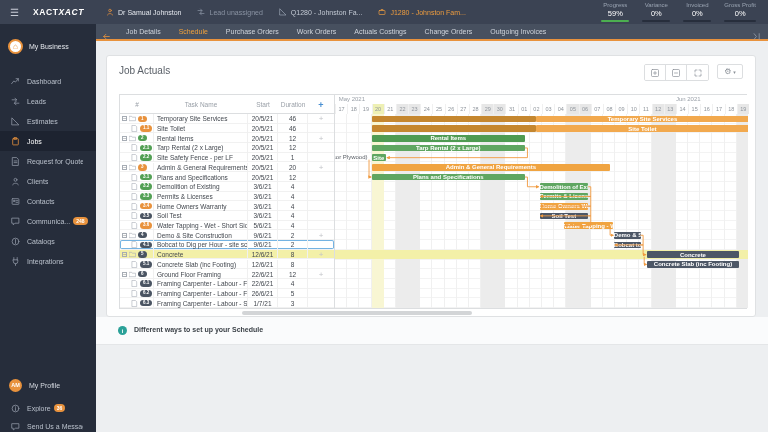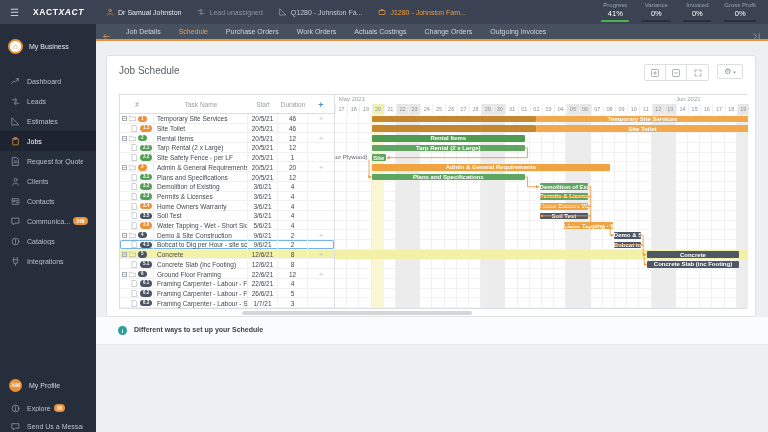--- a/index.html
+++ b/index.html
@@ -132,21 +132,21 @@
     <div id="tb-job" class="tb-group">
         <span class="ic"><svg class="" viewBox="0 0 16 16" fill="none" stroke="currentColor" stroke-width="1.4" stroke-linecap="round" stroke-linejoin="round">
             <rect x="2" y="5" width="12" height="8" rx="1"></rect>
             <path d="M6 5V3h4v2"></path>
           </svg></span>
         <span>J1280 - Johnston Fam...</span>
       </div>
     <div id="stats">
         <div class="stat">
           <div class="sl">Progress</div>
-          <div class="sv">41%</div>
+          <div class="sv">59%</div>
           <div class="su green"></div>
         </div>
         <div class="stat">
           <div class="sl">Variance</div>
           <div class="sv">0%</div>
           <div class="su dark"></div>
         </div>
         <div class="stat">
           <div class="sl">Invoiced</div>
           <div class="sv">0%</div>
@@ -268,21 +268,21 @@
       </div>
       <div class="side-item" style="top: 392px;">
         <svg class="" viewBox="0 0 16 16" fill="none" stroke="currentColor" stroke-width="1.4" stroke-linecap="round" stroke-linejoin="round">
           <path d="M2 3h12v8H8l-4 3v-3H2z"></path>
         </svg>
         <span class="lbl">Send Us a Message</span>
       </div>
     </div>
 
   <div id="panel" class="abs">
-    <div id="panel-title" class="abs">Job Schedule</div>
+    <div id="panel-title" class="abs">Job Actuals</div>
     <div id="gantt-btns" class="abs">
         <div class="gbtn">
           <svg class="" viewBox="0 0 16 16" fill="none" stroke="currentColor" stroke-width="1.4" stroke-linecap="round" stroke-linejoin="round">
             <rect x="1" y="1" width="14" height="14" rx="2"></rect>
             <path d="M8 5v6M5 8h6"></path>
           </svg>
         </div>
         <div class="gbtn">
           <svg class="" viewBox="0 0 16 16" fill="none" stroke="currentColor" stroke-width="1.4" stroke-linecap="round" stroke-linejoin="round">
             <rect x="1" y="1" width="14" height="14" rx="2"></rect>

